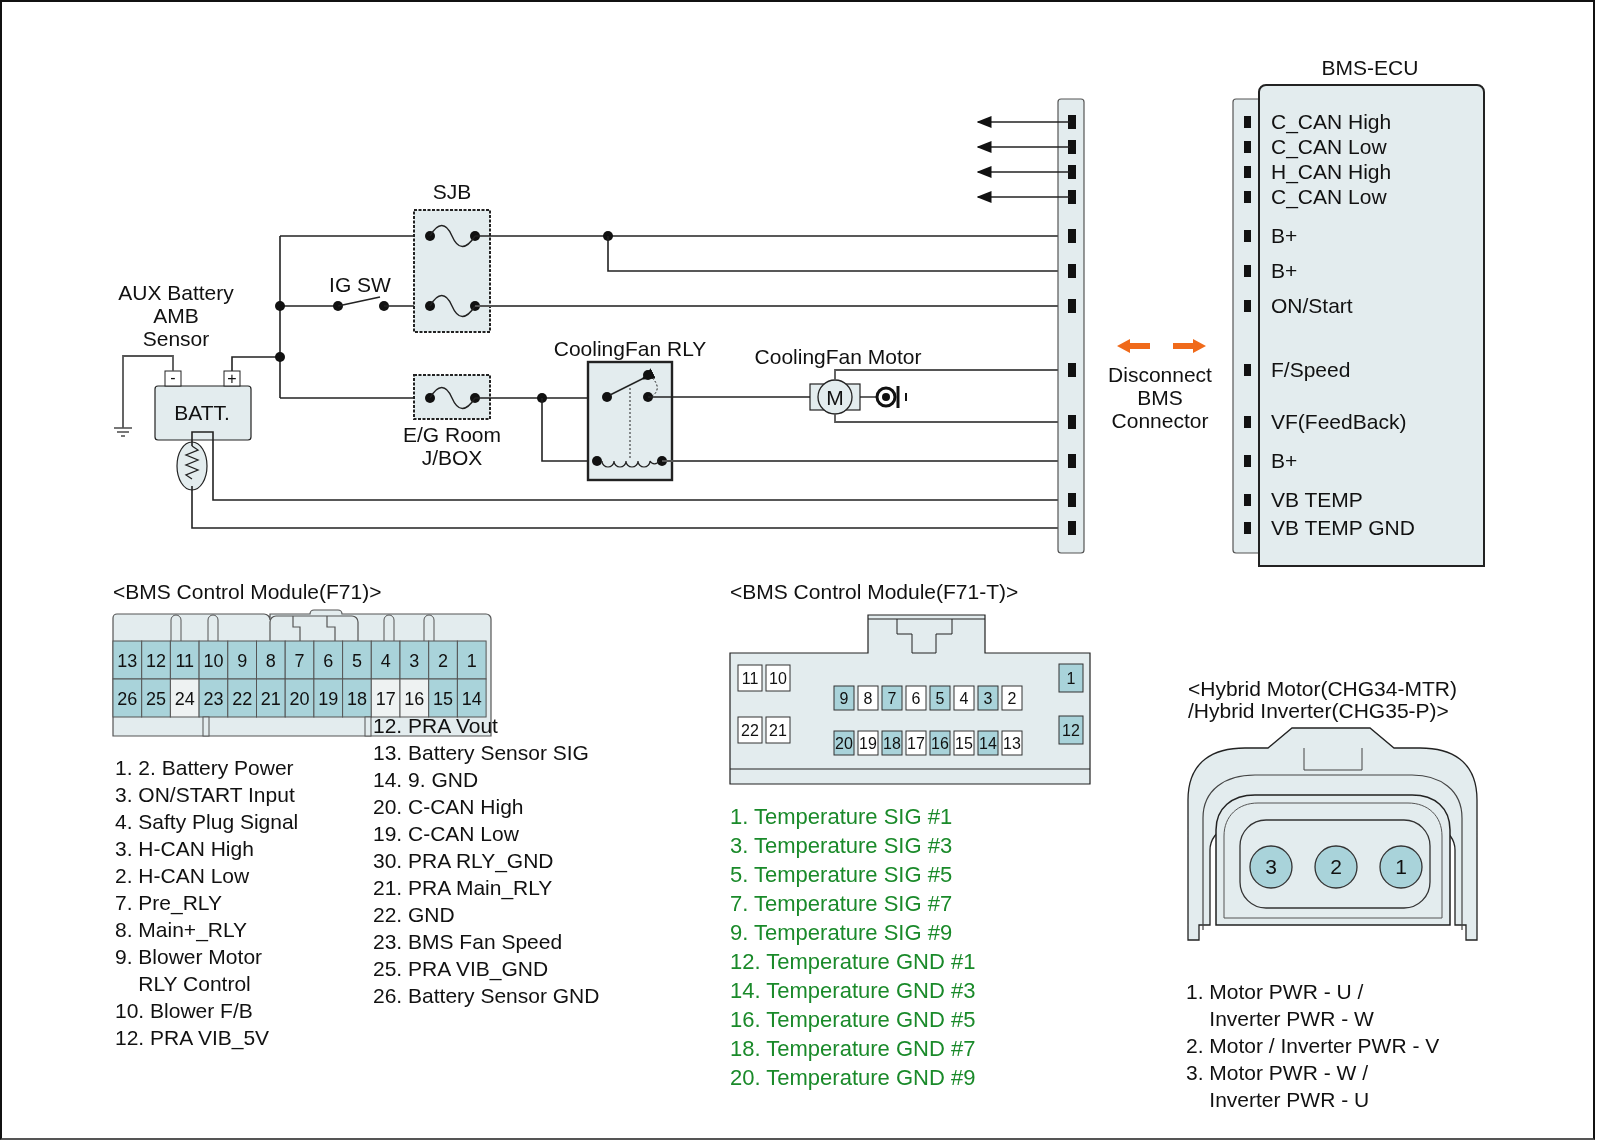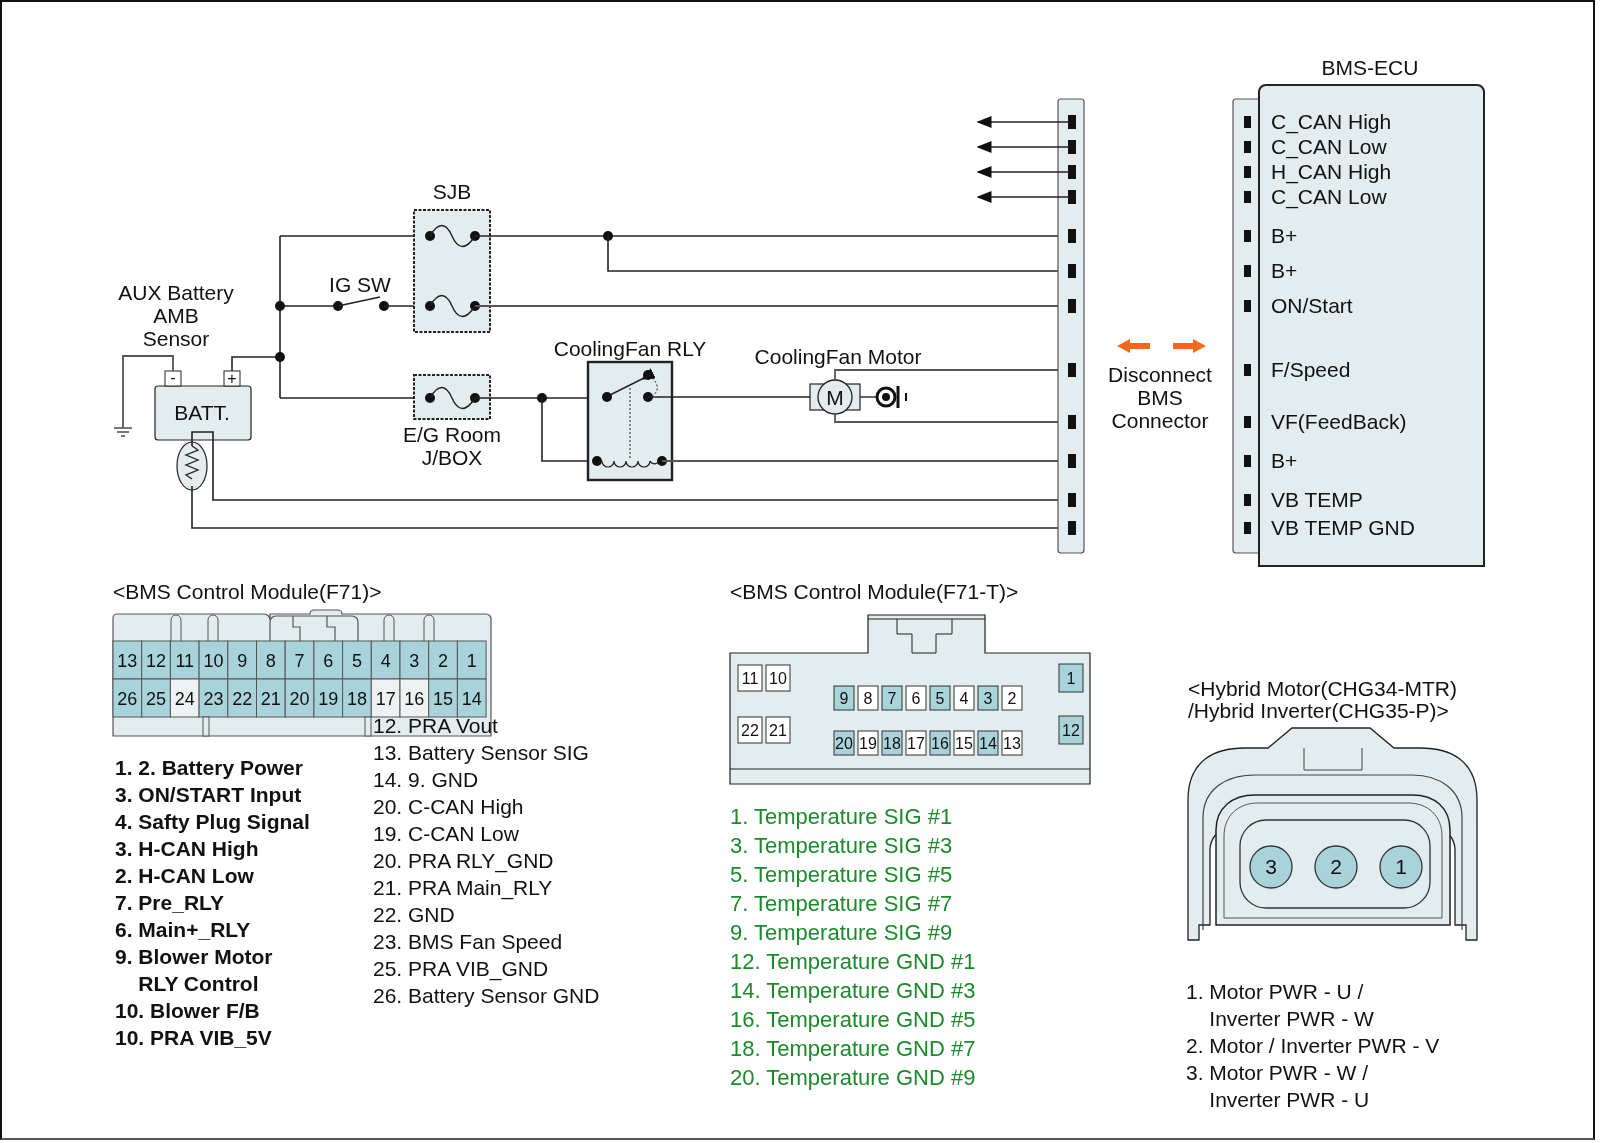--- a/index.html
+++ b/index.html
@@ -334,16 +334,16 @@
         <circle cx="1271" cy="867" r="21" fill="#a9d3da" stroke="#333" stroke-width="1.3"></circle>
         <text x="1271" y="874" class="lbl lbl-c">3</text>
         <circle cx="1336" cy="867" r="21" fill="#a9d3da" stroke="#333" stroke-width="1.3"></circle>
         <text x="1336" y="874" class="lbl lbl-c">2</text>
         <circle cx="1401" cy="867" r="21" fill="#a9d3da" stroke="#333" stroke-width="1.3"></circle>
         <text x="1401" y="874" class="lbl lbl-c">1</text>
       </g>
   </g>
 </svg>
 
-<div class="legend" style="left:115px; top:754px;font-weight:bold;" id="leg1"><div>1. 2. Battery Power</div><div>3. ON/START Input</div><div>4. Safty Plug Signal</div><div>3. H-CAN High</div><div>2. H-CAN Low</div><div>7. Pre_RLY</div><div>6. Main+_RLY</div><div>9. Blower Motor</div><div>    RLY Control</div><div>10. Blower F/B</div><div>10. PRA VIB_5V</div></div>
-<div class="legend" style="left:373px; top:712px;" id="leg2"><div>12. PRA Vout</div><div>13. Battery Sensor SIG</div><div>14. 9. GND</div><div>20. C-CAN High</div><div>19. C-CAN Low</div><div>20. PRA RLY_GND</div><div>21. PRA Main_RLY</div><div>22. GND</div><div>23. BMS Fan Speed</div><div>25. PRA VIB_GND</div><div>26. Battery Sensor GND</div></div>
+<div class="legend" style="left:115px; top:754px;" id="leg1"><div>1. 2. Battery Power</div><div>3. ON/START Input</div><div>4. Safty Plug Signal</div><div>3. H-CAN High</div><div>2. H-CAN Low</div><div>7. Pre_RLY</div><div>8. Main+_RLY</div><div>9. Blower Motor</div><div>    RLY Control</div><div>10. Blower F/B</div><div>12. PRA VIB_5V</div></div>
+<div class="legend" style="left:373px; top:712px;" id="leg2"><div>12. PRA Vout</div><div>13. Battery Sensor SIG</div><div>14. 9. GND</div><div>20. C-CAN High</div><div>19. C-CAN Low</div><div>30. PRA RLY_GND</div><div>21. PRA Main_RLY</div><div>22. GND</div><div>23. BMS Fan Speed</div><div>25. PRA VIB_GND</div><div>26. Battery Sensor GND</div></div>
 <div class="legend green" style="left: 730px; top: 794px; color: rgb(26, 138, 42);" id="leg3"><div>1. Temperature SIG #1</div><div>3. Temperature SIG #3</div><div>5. Temperature SIG #5</div><div>7. Temperature SIG #7</div><div>9. Temperature SIG #9</div><div>12. Temperature GND #1</div><div>14. Temperature GND #3</div><div>16. Temperature GND #5</div><div>18. Temperature GND #7</div><div>20. Temperature GND #9</div></div>
 <div class="legend" style="left:1186px; top:978px;" id="leg4"><div>1. Motor PWR - U /</div><div>    Inverter PWR - W</div><div>2. Motor / Inverter PWR - V</div><div>3. Motor PWR - W /</div><div>    Inverter PWR - U</div></div>
 
 </body></html>

